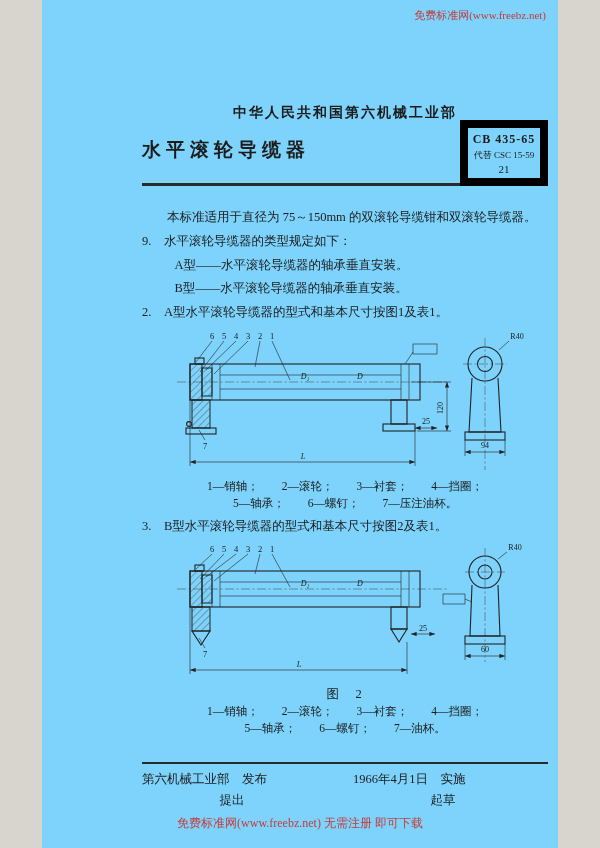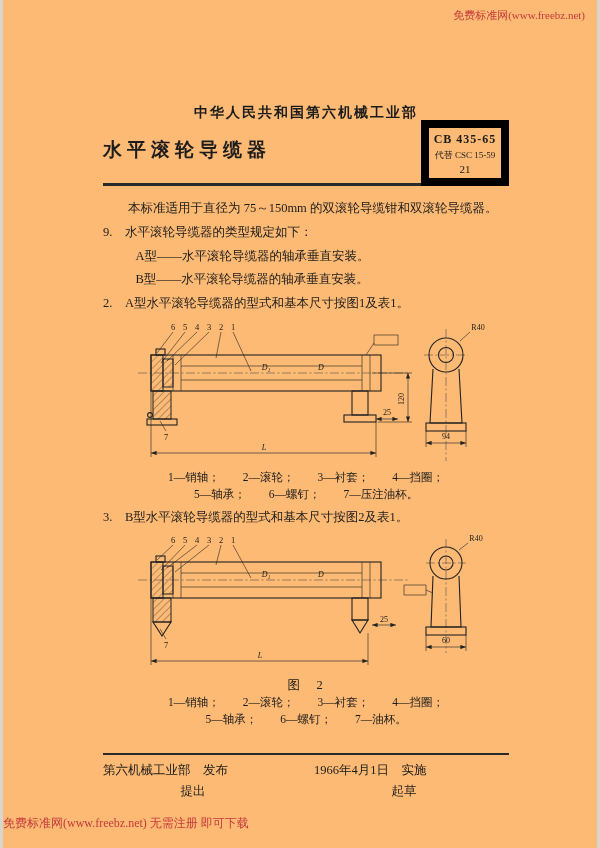--- a/index.html
+++ b/index.html
@@ -1,36 +1,36 @@
 <!DOCTYPE html>
 <html><head>
 <meta charset="utf-8">
 <style>
   * { margin:0; padding:0; box-sizing:border-box; }
   html,body { background:#d8d5cf; }
   .page{
-    width:594px; height:848px; position:relative; margin:0 auto;
-    background:#fdba74; color:#1c1c1c; overflow:hidden;
+    width:516px; height:848px; position:relative; margin:0 auto;
+    background:#7dd3fc; color:#1c1c1c; overflow:hidden;
     font-family:"Liberation Serif","DejaVu Serif",serif;
   }
   .wm-top{ position:absolute; top:8px; right:12px; font-size:11px; color:#c43b3b; }
-  .wm-bottom{ position:absolute; bottom:16px; left:0; width:100%; 
+  .wm-bottom{ position:absolute; bottom:16px; left:0; width:100%; text-align:center;
     font-size:12px; color:#c43b3b; }
   .content{ position:absolute; left:100px; top:104px; width:406px; }
   .ministry{ text-align:center; font-weight:bold; font-size:14px; letter-spacing:2px; }
   .std-type{ text-align:center; font-weight:bold; font-size:15px; margin-top:14px; }
   .doc-title{ text-align:left; font-weight:bold; font-size:19px; letter-spacing:5px; margin-top:15px; }
   .std-box{ position:absolute; top:16px; right:0; width:88px; border:8px solid #000000;
     padding:4px 2px 3px; text-align:center; }
   .std-code{ font-size:12px; font-weight:bold; letter-spacing:1px; }
   .std-replace{ font-size:9px; margin-top:2px; }
   .std-page{ font-size:11px; margin-top:1px; }
   .rule{ border:none; border-top:3px solid #2a2a2a; margin-top:20px; }
   .para{ font-size:12.5px; line-height:1.5; margin-top:5px; }
-  .intro{ margin-top:13px; text-indent:2em; }
+  .intro{ margin-top:22px; text-indent:2em; }
   .indent2{ padding-left:2.6em; }
   .fig{ display:block; margin:6px auto 0; }
   .fig-caption{ text-align:center; font-size:12.5px; margin-top:2px; letter-spacing:2px; }
   .fig-legend{ text-align:center; font-size:11.5px; line-height:1.5; }
   .footer-rule{ border:none; border-top:2px solid #2a2a2a; margin-top:24px; }
   .footer{ display:flex; margin-top:7px; font-size:12.5px; }
   .f-col1{ width:52%; }
   .f-col2{ width:48%; }
   .f-sub{ margin-top:4px; padding-left:6.2em; }
   svg .ln{ fill:none; stroke:#222; stroke-width:1.1; }

